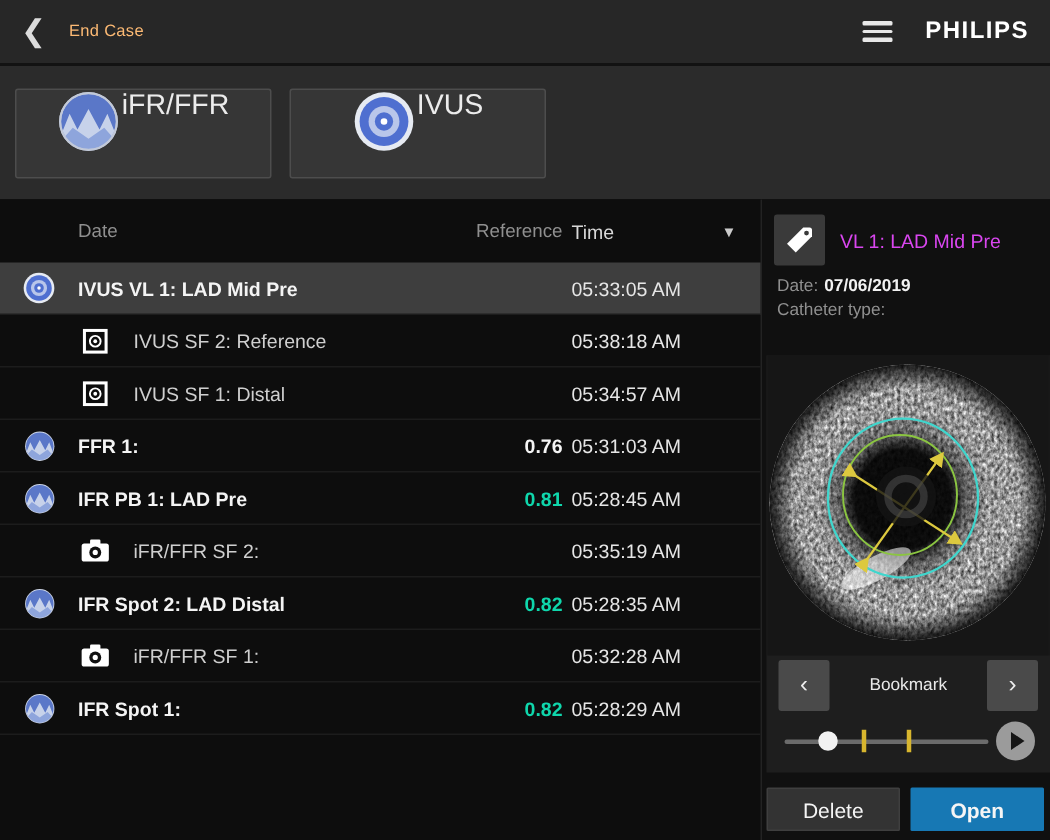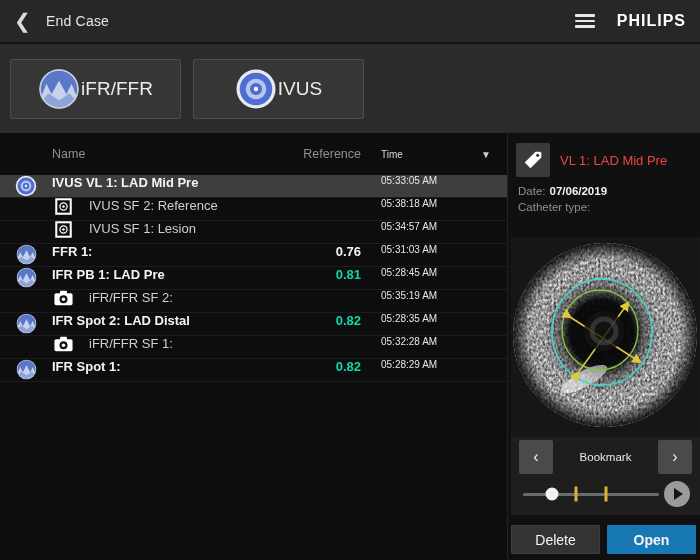--- a/index.html
+++ b/index.html
@@ -8,56 +8,56 @@
     font-family:"Liberation Sans", sans-serif;
     background:#0c0c0c; color:#e8e8e8;
     position:relative;
   }
   
   .topbar {
     height:44px; background:#272727; display:flex; align-items:center;
     padding:0 14px; border-bottom:2px solid #121212;
   }
   .back-btn { font-size:20px; color:#dcdcdc; width:26px; cursor:default; line-height:1; }
-  .tb-title { font-size:14px; color:#e5e5e5; letter-spacing:.2px; margin-left:6px; }
+  .tb-title { font-size:11px; color:#fdba74; letter-spacing:.2px; margin-left:6px; }
   .tb-right { margin-left:auto; display:flex; align-items:center; gap:22px; }
   .menu-icon { display:flex; flex-direction:column; gap:3px; width:20px; }
   .menu-icon span { height:2.5px; background:#e8e8e8; border-radius:1px; }
   .brand { font-size:16px; font-weight:700; letter-spacing:1px; color:#ffffff; }
   
   .modality { height:89px; background:#2b2b2b; display:flex; align-items:center; padding:0 10px; gap:12px; }
   .mod-btn {
     width:171px; height:60px; background:#363636; border:1px solid #4d4d4d;
-    border-radius:2px; display:flex; align-items:center; justify-content:center;
+    border-radius:2px; display:flex; align-items:flex-start; justify-content:center;
     gap:1px; cursor:default;
   }
   .mod-btn .lbl { font-size:19px; color:#ececec; }
   
   .main { position:absolute; top:133px; left:0; right:0; bottom:0; display:flex; background:#0c0c0c; }
   .list-pane { width:508px; background:#0d0d0d; border-right:1px solid #232323; }
   
   .thead { height:42px; display:flex; align-items:center; color:#8f8f8f; font-size:12.5px; }
-  .row { height:23px; display:flex; align-items:flex-start; font-size:13px; border-bottom:1px solid #1c1c1c; color:#cfcfcf; }
+  .row { height:35px; display:flex; align-items:center; font-size:13px; border-bottom:1px solid #1c1c1c; color:#cfcfcf; }
   .row.sel { background:#3e3e3e; color:#ffffff; }
   .ric { width:52px; display:flex; justify-content:center; align-items:center; flex:none; }
   .indent .ric { margin-left:37px; }
   .rname { flex:1; min-width:0; white-space:nowrap; }
   .b { font-weight:700; color:#f4f4f4; }
   .rattr { width:72px; text-align:right; font-weight:700; flex:none; }
   .attr-white { color:#f4f4f4; }
   .attr-teal { color:#0fd7ac; }
-  .rtime { width:100px; margin-left:20px; flex:none; color:#e6e6e6; font-size:10px; }
+  .rtime { width:100px; margin-left:6px; flex:none; color:#e6e6e6; font-size:13px; }
   .sp { width:26px; flex:none; text-align:left; }
   .thead .rtime { color:#d8d8d8; }
   .sort-arrow { color:#cbcbcb; font-size:10px; }
   
   .detail { flex:1; background:#101010; padding:8px 4px 0 6px; position:relative; }
   .d-head { display:flex; align-items:center; gap:10px; margin:2px 0 8px 2px; }
   .tag-btn { width:34px; height:34px; background:#3a3a3a; border-radius:2px; display:flex; align-items:center; justify-content:center; }
-  .d-title { font-size:13px; color:#ef4444; }
+  .d-title { font-size:13px; color:#d946ef; }
   .d-line { margin:4px 0 0 4px; font-size:11.5px; color:#909090; }
   .d-line .val { color:#f2f2f2; font-weight:700; margin-left:4px; }
   .preview-card { position:absolute; left:3px; right:0; top:104px; height:278px; background:#1e1e1e; }
   .us-wrap { height:200px; display:flex; justify-content:center; background:#181818; }
   .nav-row { height:40px; display:flex; align-items:center; justify-content:space-between; padding:0 8px; }
   .nav-btn { width:34px; height:34px; background:#4a4a4a; border-radius:2px; color:#eeeeee; font-size:16px; display:flex; align-items:center; justify-content:center; }
   .bm-label { font-size:11.5px; color:#e8e8e8; }
   .slider-row { height:34px; display:flex; align-items:center; padding:0 10px; position:relative; }
   .track { position:relative; height:3px; background:#6b6b6b; border-radius:2px; width:136px; margin-left:2px; }
   .thumb { position:absolute; top:50%; transform:translate(-50%,-50%); width:13px; height:13px; border-radius:50%; background:#f2f2f2; }
@@ -118,21 +118,21 @@
     </span>
     <span class="lbl">IVUS</span>
   </div>
 </div>
 
 <div class="main">
 
   <div class="list-pane">
     <div class="thead">
       <span class="ric"></span>
-      <span class="rname">Name</span>
+      <span class="rname">Date</span>
       <span class="rattr" style="font-weight:400">Reference</span>
       <span class="rtime">Time</span>
       <span class="sp"><span class="sort-arrow">▼</span></span>
     </div>
 
     <div class="row sel">
       <span class="ric">
         <svg width="22" height="22" viewBox="0 0 40 40">
             <circle cx="20" cy="20" r="18.6" fill="#e6eaf2"></circle>
             <circle cx="20" cy="20" r="15.5" fill="#4f6fd0"></circle>
@@ -162,21 +162,21 @@
     </div>
 
     <div class="row indent">
       <span class="ric">
         <svg width="17" height="17" viewBox="0 0 20 20">
             <rect x="1.5" y="1.5" width="17" height="17" fill="none" stroke="#ffffff" stroke-width="2.4"></rect>
             <circle cx="10" cy="10" r="4.2" fill="none" stroke="#ffffff" stroke-width="1.5"></circle>
             <circle cx="10" cy="10" r="1.5" fill="#ffffff"></circle>
           </svg>
       </span>
-      <span class="rname">IVUS  SF 1: Lesion</span>
+      <span class="rname">IVUS  SF 1: Distal</span>
       <span class="rattr"></span>
       <span class="rtime">05:34:57 AM</span>
       <span class="sp"></span>
     </div>
 
     <div class="row">
       <span class="ric">
         <svg width="21" height="21" viewBox="0 0 40 40">
             <defs>
               <clipPath id="cS3">

